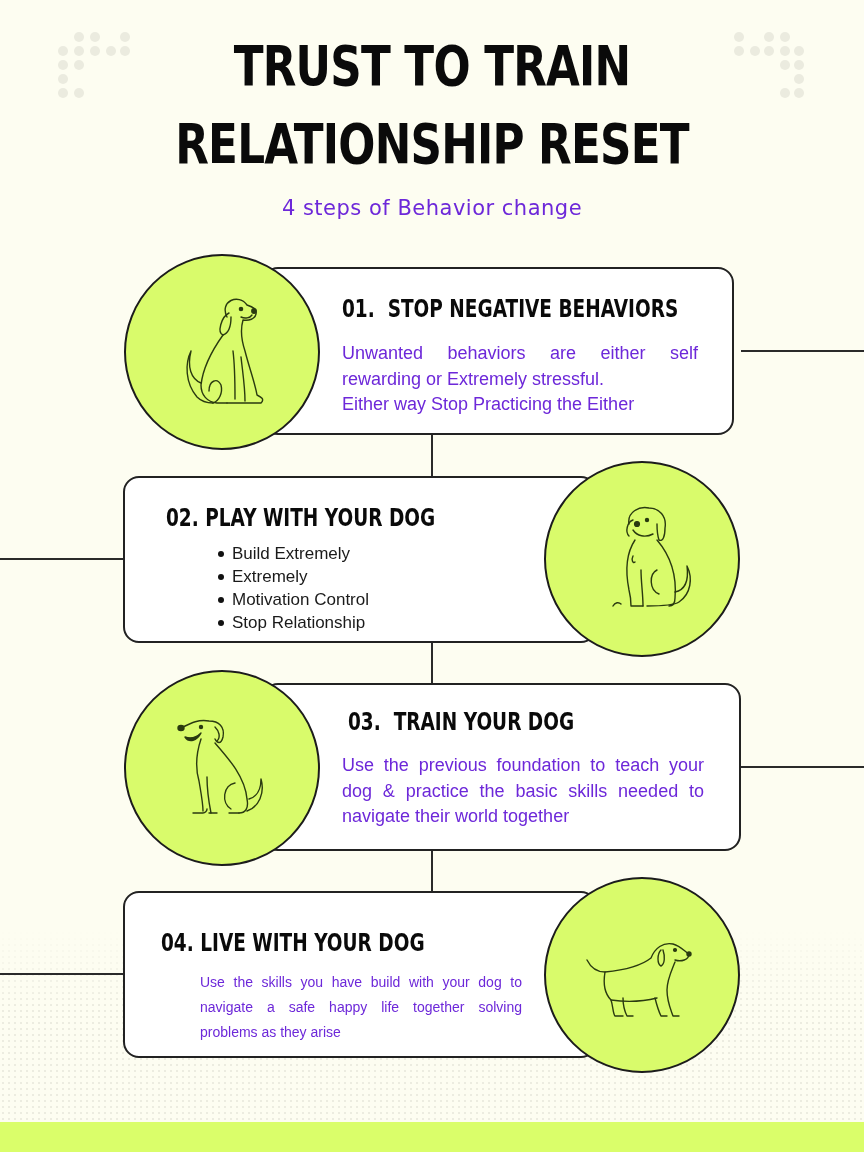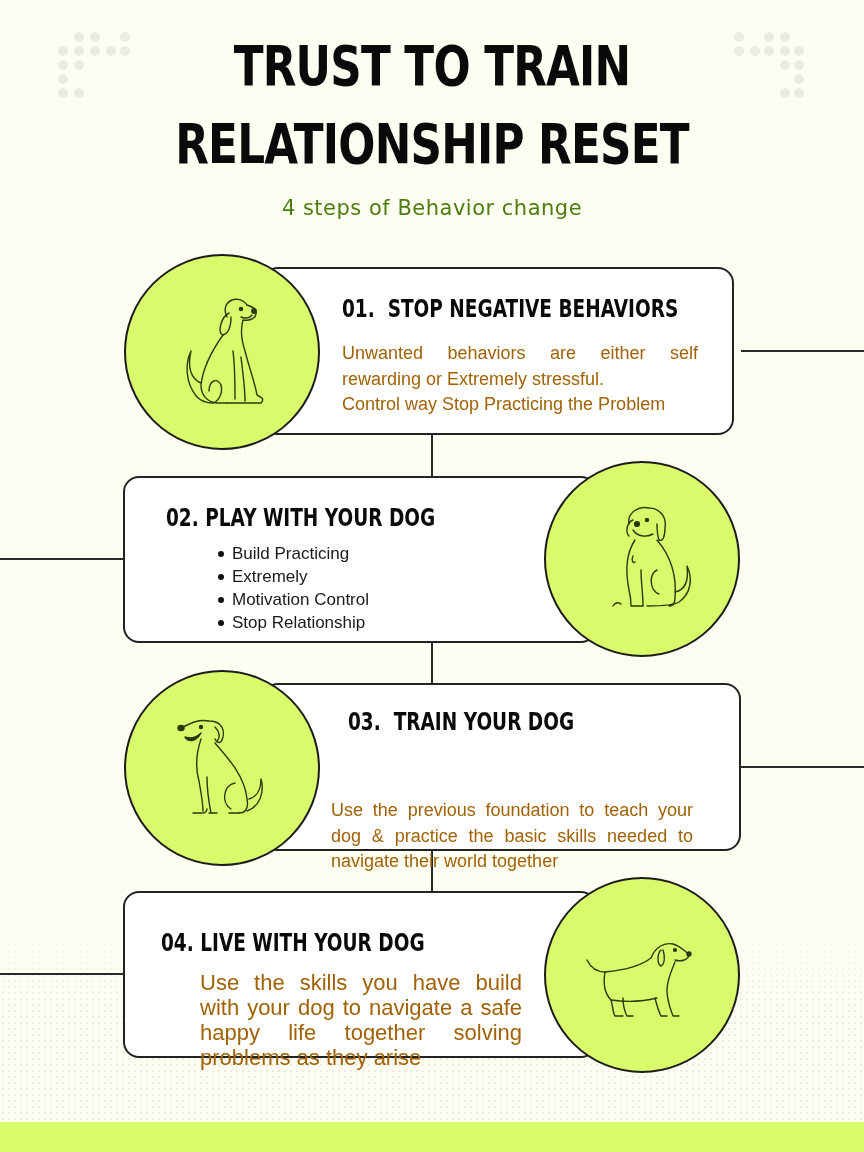--- a/index.html
+++ b/index.html
@@ -23,21 +23,21 @@
   .title {
     position: absolute; left: 0; width: 864px; text-align: center;
     font-family: "DejaVu Sans", sans-serif; font-weight: bold;
     font-size: 56px; letter-spacing: -1px; line-height: 1; color: #0a0a0a;
     transform: scaleX(0.78); transform-origin: center;
   }
   .title.l1 { top: 38px; }
   .title.l2 { top: 116px; }
   .subtitle {
     position: absolute; left: 0; width: 864px; text-align: center; top: 196px;
-    font-family: "DejaVu Sans", sans-serif; font-size: 21px; letter-spacing: 0.5px; color: #4d7c0f;
+    font-family: "DejaVu Sans", sans-serif; font-size: 21px; letter-spacing: 0.5px; color: #6d28d9;
   }
 
   .vline { position: absolute; left: 431px; width: 2px; background: #2a2a2a; }
   .hline { position: absolute; height: 2px; background: #2a2a2a; }
 
   .card {
     position: absolute; background: #ffffff; border: 2px solid #222;
     border-radius: 16px; box-sizing: border-box;
   }
   .circle {
@@ -47,21 +47,21 @@
   }
   .circle svg { width: 130px; height: 130px; }
 
   .step-title {
     position: absolute; font-family: "DejaVu Sans", sans-serif; font-weight: bold;
     font-size: 25px; line-height: 1; color: #0a0a0a; white-space: nowrap;
     transform: scaleX(0.74); transform-origin: left center;
   }
   .step-body {
     position: absolute; font-family: "Liberation Sans", sans-serif;
-    font-size: 18px; line-height: 25.5px; color: #a16207; text-align: justify;
+    font-size: 18px; line-height: 25.5px; color: #6d28d9; text-align: justify;
     text-align-last: left;
   }
   .bullets { position: absolute; margin: 0; padding: 0; list-style: none;
     font-family: "Liberation Sans", sans-serif; font-size: 17px; line-height: 23px; color: #1a1a1a; }
   .bullets li { position: relative; padding-left: 16px; }
   .bullets li::before { content: ""; position: absolute; left: 2px; top: 9px; width: 6px; height: 6px; border-radius: 50%; background: #111; }
 </style>
 </head>
 <body>
 
@@ -124,21 +124,21 @@
     <path d="M76 64 C78 80 78 98 78 112"></path>
     <path d="M84 70 C86 88 88 100 88 114"></path>
     <path d="M44 96 C34 92 30 80 34 64 C28 76 28 96 40 110 C44 114 50 116 56 116"></path>
   </svg>
 </div>
 <div class="step-title" style="left:342px;top:296px;">
   <span>01.</span>&nbsp; <span>STOP NEGATIVE BEHAVIORS</span>
 </div>
 <div class="step-body" style="left:342px;top:341px;width:356px;">
   <div>Unwanted behaviors are either self rewarding or Extremely stressful.</div>
-  <div>Control way Stop Practicing the Problem</div>
+  <div>Either way Stop Practicing the Either</div>
 </div>
 
 <div class="card" style="left:123px;top:476px;width:474px;height:167px;"></div>
 <div class="circle" style="left:544px;top:461px;">
   <svg viewBox="0 0 130 130" fill="none" stroke="#2a3a10" stroke-width="1.4" stroke-linecap="round" stroke-linejoin="round">
     <path d="M52 30 C50 18 62 12 72 14 C82 14 90 22 88 34 C88 42 86 48 82 46 C80 40 80 34 80 30"></path>
     <path d="M56 26 C50 28 48 38 52 42"></path>
     <circle cx="60" cy="30" r="2.4" fill="#2a3a10"></circle>
     <circle cx="70" cy="26" r="1.5" fill="#2a3a10"></circle>
     <path d="M56 36 C60 42 68 44 76 40"></path>
@@ -148,21 +148,21 @@
     <path d="M64 76 C64 88 66 100 66 112"></path>
     <path d="M98 98 C108 96 112 88 110 72 C116 84 114 100 102 108 C96 112 80 112 70 112"></path>
     <path d="M56 62 C54 66 56 70 58 68"></path>
     <path d="M36 112 C38 108 42 108 44 110"></path>
   </svg>
 </div>
 <div class="step-title" style="left:166px;top:505px;">
   <span>02.</span> <span>PLAY WITH YOUR DOG</span>
 </div>
 <ul class="bullets" style="left:216px;top:542px;">
-  <li>Build Practicing</li>
+  <li>Build Extremely</li>
   <li>Extremely</li>
   <li>Motivation Control</li>
   <li>Stop Relationship</li>
 </ul>
 
 <div class="card" style="left:262px;top:683px;width:479px;height:168px;"></div>
 <div class="circle" style="left:124px;top:670px;">
   <svg viewBox="0 0 130 130" fill="none" stroke="#2a3a10" stroke-width="1.4" stroke-linecap="round" stroke-linejoin="round">
     <path d="M26 24 C34 20 42 16 52 18 C62 18 68 24 66 34 C64 42 60 40 58 36"></path>
     <ellipse cx="24" cy="25" rx="3" ry="2.5" fill="#2a3a10"></ellipse>
@@ -175,32 +175,32 @@
     <path d="M50 74 C50 88 52 100 54 110"></path>
     <path d="M92 96 C100 94 104 86 104 76 C108 90 102 104 90 108"></path>
     <path d="M36 110 L46 110 C48 110 50 108 50 106"></path>
     <path d="M52 110 L60 110"></path>
     <path d="M72 110 L82 110"></path>
   </svg>
 </div>
 <div class="step-title" style="left:348px;top:709px;">
   <span>03.</span>&nbsp; <span>TRAIN YOUR DOG</span>
 </div>
-<div class="step-body" style="left:331px;top:753px;width:362px;text-align-last:left;margin-top:45px;">Use the previous foundation to teach your dog &amp; practice the basic skills needed to navigate their world together</div>
+<div class="step-body" style="left:342px;top:753px;width:362px;text-align-last:left;">Use the previous foundation to teach your dog &amp; practice the basic skills needed to navigate their world together</div>
 
 <div class="card" style="left:123px;top:891px;width:474px;height:167px;"></div>
 <div class="circle" style="left:544px;top:877px;">
   <svg viewBox="0 0 130 130" fill="none" stroke="#2a3a10" stroke-width="1.4" stroke-linecap="round" stroke-linejoin="round">
     <path d="M10 50 C14 58 20 62 28 62 C48 60 64 56 74 48 C78 38 86 32 96 34 C104 36 108 42 112 44 C112 50 104 52 98 50"></path>
     <path d="M84 40 C80 44 80 54 84 56 C88 54 88 46 86 40"></path>
     <circle cx="98" cy="40" r="1.4" fill="#2a3a10"></circle>
     <circle cx="112" cy="44" r="2" fill="#2a3a10"></circle>
     <path d="M98 52 C94 62 90 70 90 80 C90 92 94 100 96 106 L102 106"></path>
     <path d="M28 62 C26 74 28 84 34 90 C36 96 36 104 38 106 L46 106"></path>
     <path d="M46 88 C46 96 48 102 50 106 L56 106"></path>
     <path d="M78 88 C80 96 82 102 84 106 L90 106"></path>
     <path d="M34 90 C48 92 64 92 80 88"></path>
   </svg>
 </div>
 <div class="step-title" style="left:161px;top:930px;">
   <span>04.</span> <span>LIVE WITH YOUR DOG</span>
 </div>
-<div class="step-body" style="left:200px;top:970px;width:322px;font-size:22px;line-height:25px;">Use the skills you have build with your dog to navigate a safe happy life together solving problems as they arise</div>
+<div class="step-body" style="left:200px;top:970px;width:322px;font-size:14px;line-height:25px;">Use the skills you have build with your dog to navigate a safe happy life together solving problems as they arise</div>
 
 </body></html>

